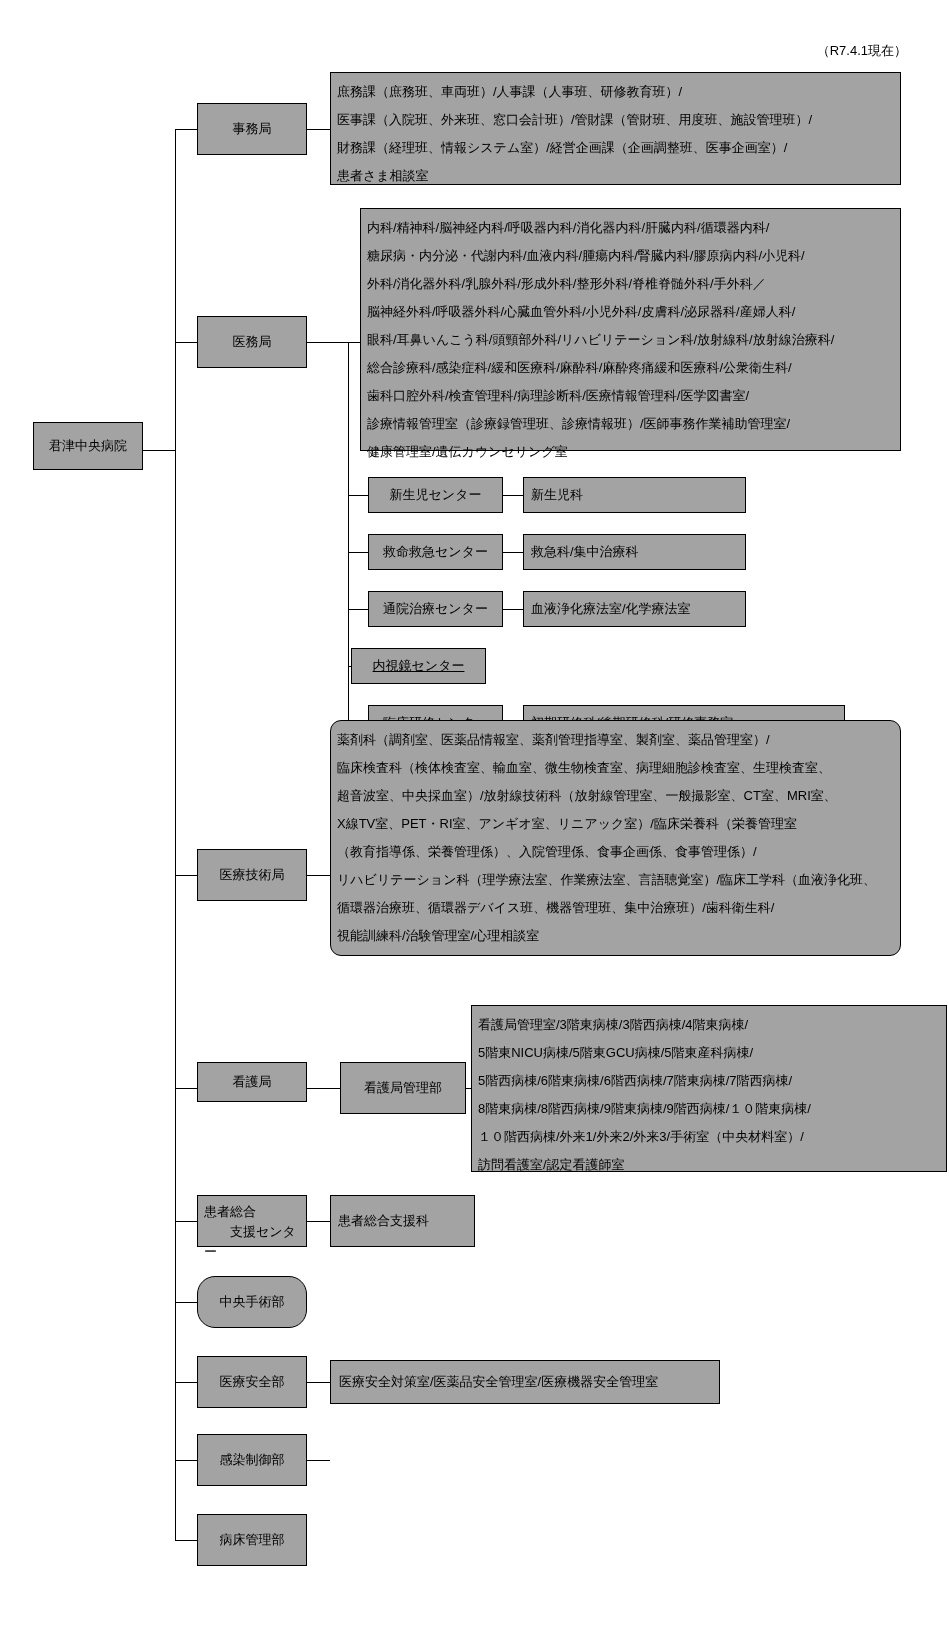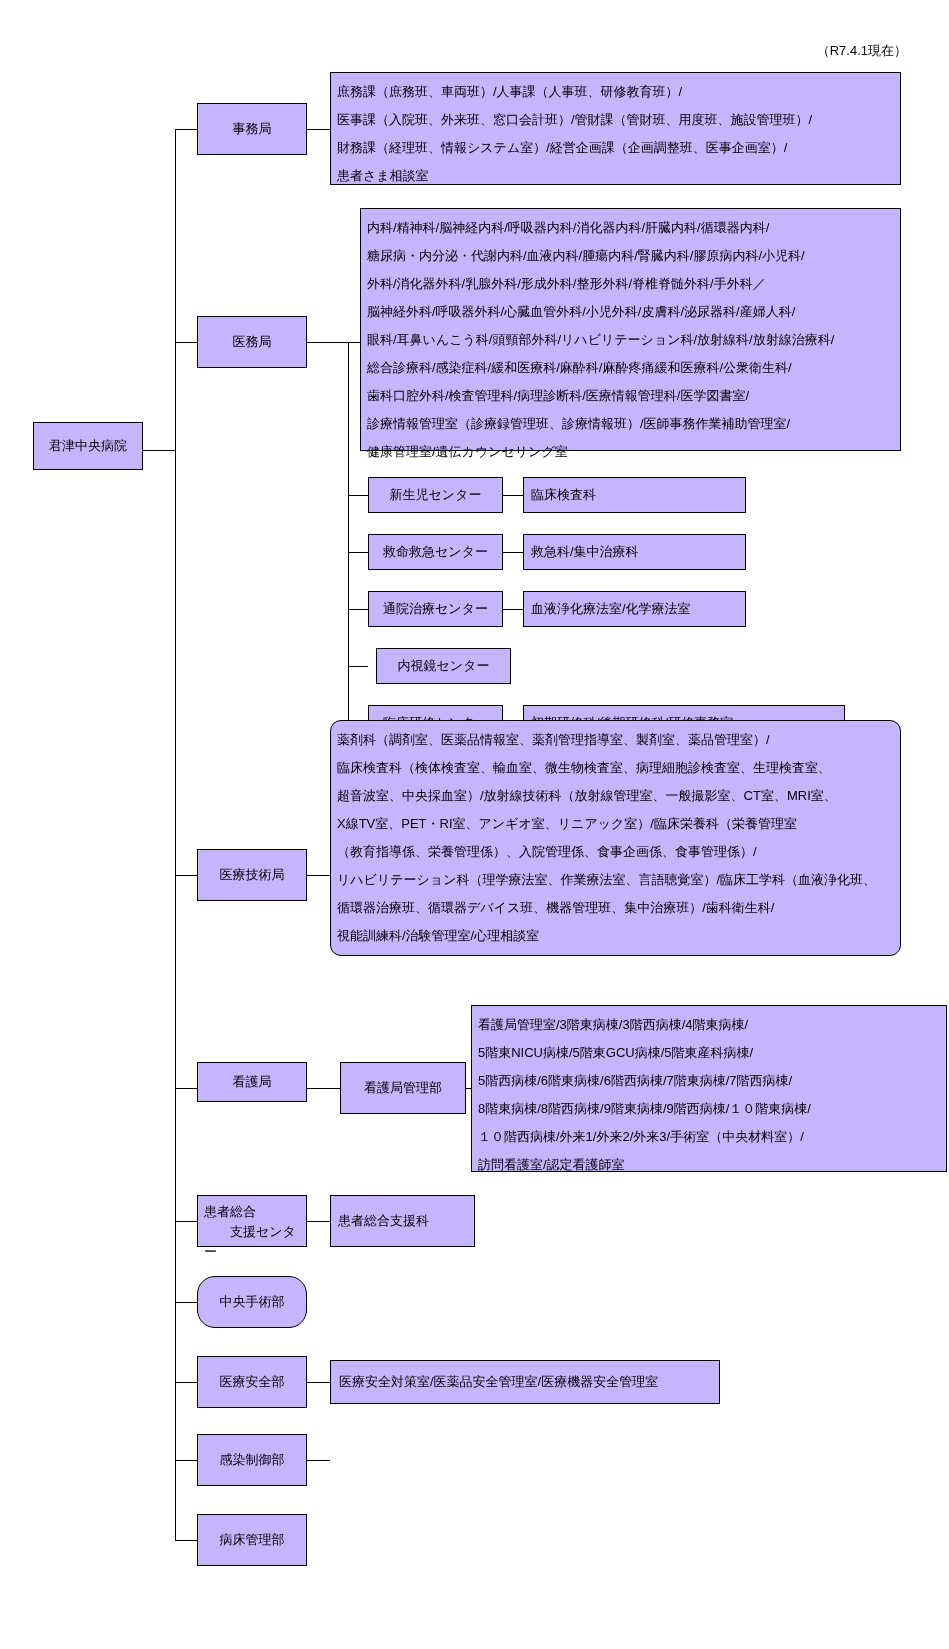--- a/index.html
+++ b/index.html
@@ -1,19 +1,19 @@
 <!DOCTYPE html>
 <html><head>
 <meta charset="utf-8">
 <style>
   html,body{margin:0;padding:0;background:#fff;}
   .page{position:relative;width:949px;height:1649px;background:#fff;
         font-family:"Liberation Sans","DejaVu Sans",sans-serif;color:#000;overflow:hidden;}
   .line{position:absolute;background:#000;}
-  .box{position:absolute;border:1px solid #000;background:#c4b5fd;box-sizing:border-box;font-size:13px;}
+  .box{position:absolute;border:1px solid #000;background:#a3a3a3;box-sizing:border-box;font-size:13px;}
   .label-box{display:flex;align-items:center;justify-content:center;text-align:center;}
   .two-line{display:block;text-align:left;padding:6px 0 0 6px;line-height:20px;white-space:pre-line;}
   .detail-box{padding:5px 6px;line-height:28px;white-space:pre-line;text-align:left;}
   .detail-single{display:flex;align-items:center;padding-left:7px;text-align:left;}
   .date-note{position:absolute;top:42px;right:42px;font-size:13px;}
 </style>
 </head>
 <body>
 
 <div class="page">
@@ -55,31 +55,31 @@
 
   <div class="line" style="left:348px;top:342px;width:1px;height:381px;"></div>
   <div class="line" style="left:348px;top:495px;width:20px;height:1px;"></div>
   <div class="line" style="left:348px;top:552px;width:20px;height:1px;"></div>
   <div class="line" style="left:348px;top:609px;width:20px;height:1px;"></div>
   <div class="line" style="left:348px;top:666px;width:20px;height:1px;"></div>
   <div class="line" style="left:348px;top:723px;width:20px;height:1px;"></div>
 
   <div class="box label-box" style="left:368px;top:477px;width:135px;height:36px;">新生児センター</div>
   <div class="line" style="left:503px;top:495px;width:20px;height:1px;"></div>
-  <div class="box detail-single" style="left:523px;top:477px;width:223px;height:36px;">臨床検査科</div>
+  <div class="box detail-single" style="left:523px;top:477px;width:223px;height:36px;">新生児科</div>
 
   <div class="box label-box" style="left:368px;top:534px;width:135px;height:36px;">救命救急センター</div>
   <div class="line" style="left:503px;top:552px;width:20px;height:1px;"></div>
   <div class="box detail-single" style="left:523px;top:534px;width:223px;height:36px;">救急科/集中治療科</div>
 
   <div class="box label-box" style="left:368px;top:591px;width:135px;height:36px;">通院治療センター</div>
   <div class="line" style="left:503px;top:609px;width:20px;height:1px;"></div>
   <div class="box detail-single" style="left:523px;top:591px;width:223px;height:36px;">血液浄化療法室/化学療法室</div>
 
-  <div class="box label-box" style="left:376px;top:648px;width:135px;height:36px;">内視鏡センター</div>
+  <div class="box label-box" style="left:351px;top:648px;width:135px;height:36px;text-decoration:underline;">内視鏡センター</div>
 
   <div class="box label-box" style="left:368px;top:705px;width:135px;height:36px;">臨床研修センター</div>
   <div class="line" style="left:503px;top:723px;width:20px;height:1px;"></div>
   <div class="box detail-single" style="left:523px;top:705px;width:322px;height:36px;">初期研修科/後期研修科/研修事務室</div>
 
   <div class="box label-box" style="left:197px;top:849px;width:110px;height:52px;">医療技術局</div>
   <div class="line" style="left:307px;top:875px;width:23px;height:1px;"></div>
   <div class="box detail-box" style="left:330px;top:720px;width:571px;height:236px;border-radius:11px;">薬剤科（調剤室、医薬品情報室、薬剤管理指導室、製剤室、薬品管理室）/
 臨床検査科（検体検査室、輸血室、微生物検査室、病理細胞診検査室、生理検査室、
 超音波室、中央採血室）/放射線技術科（放射線管理室、一般撮影室、CT室、MRI室、

